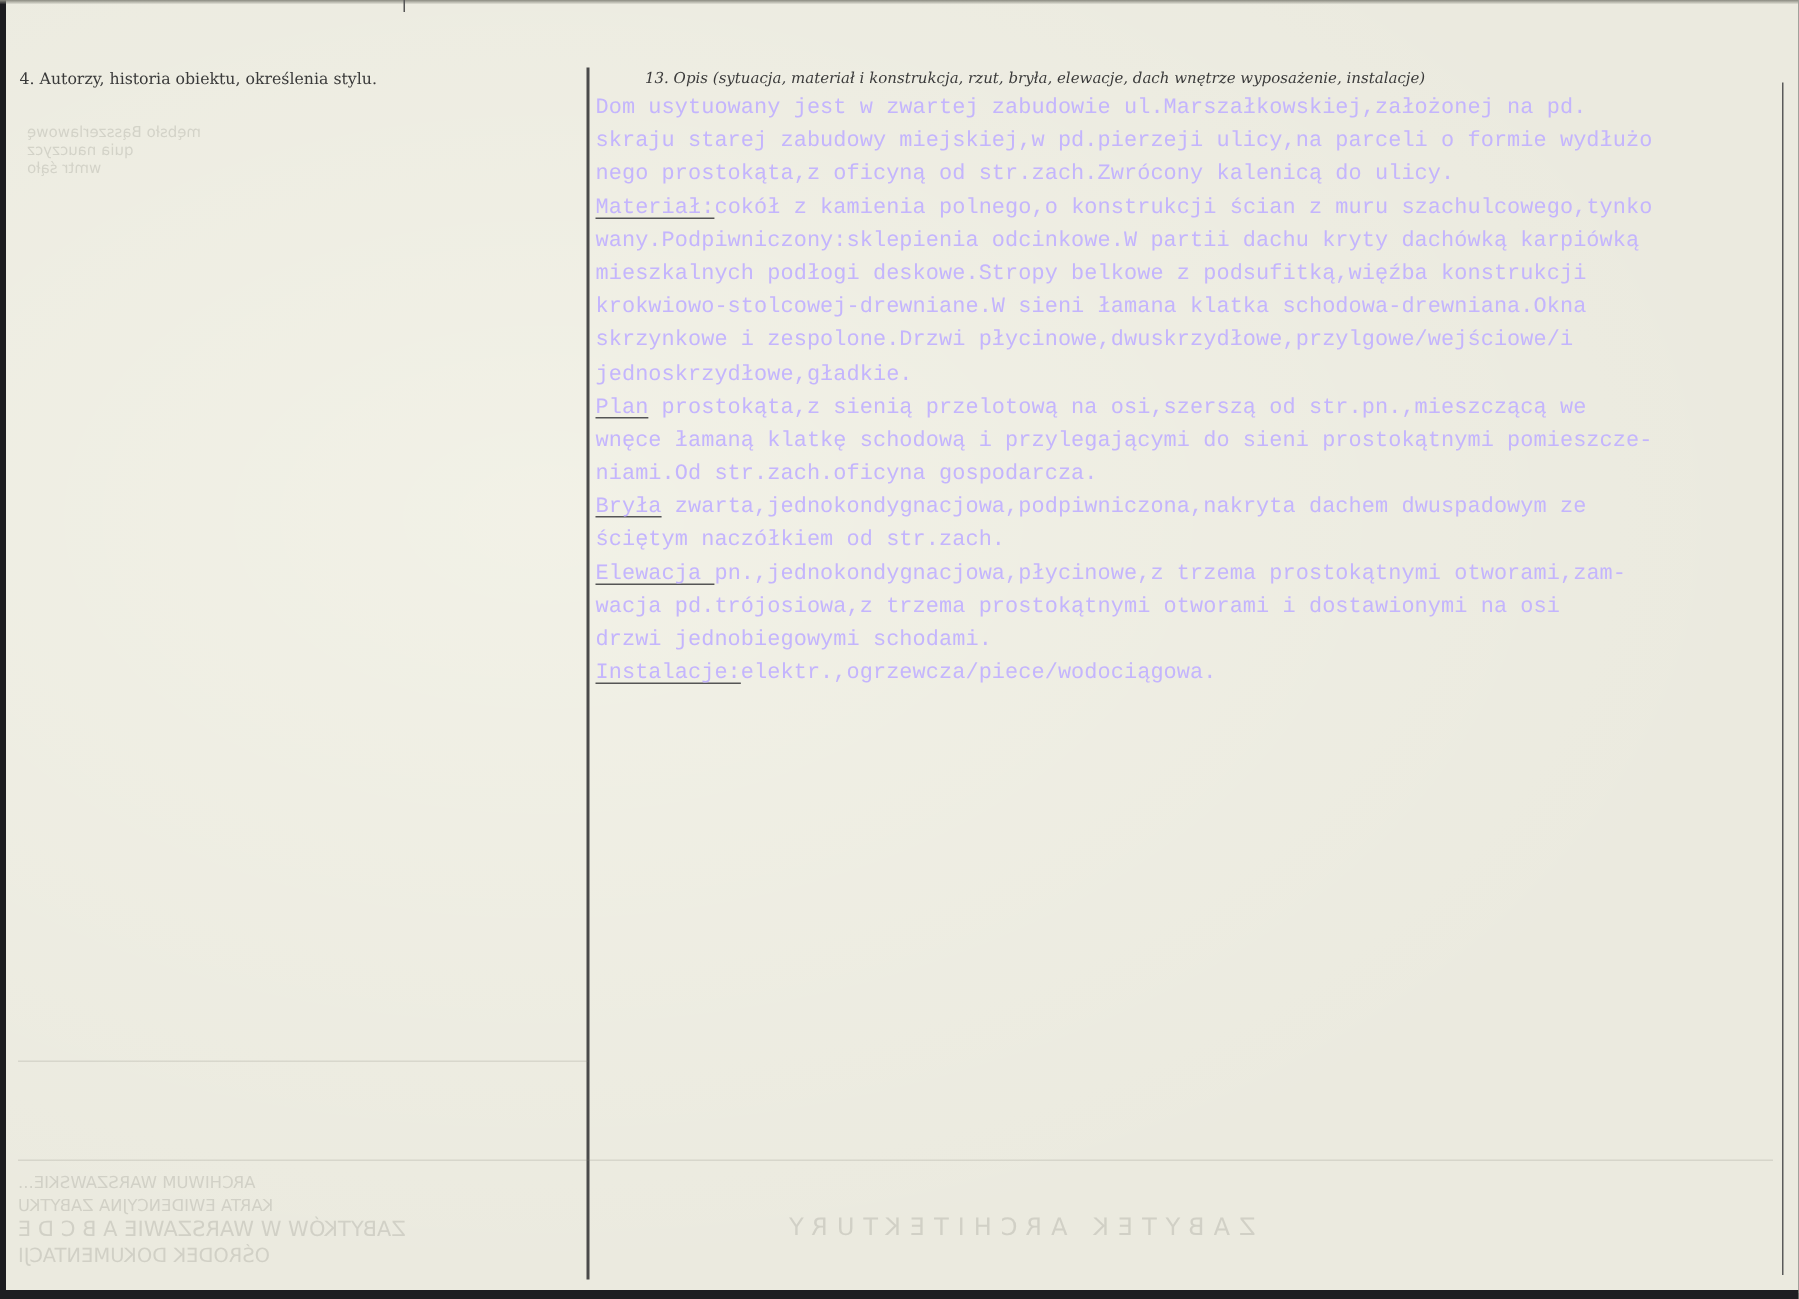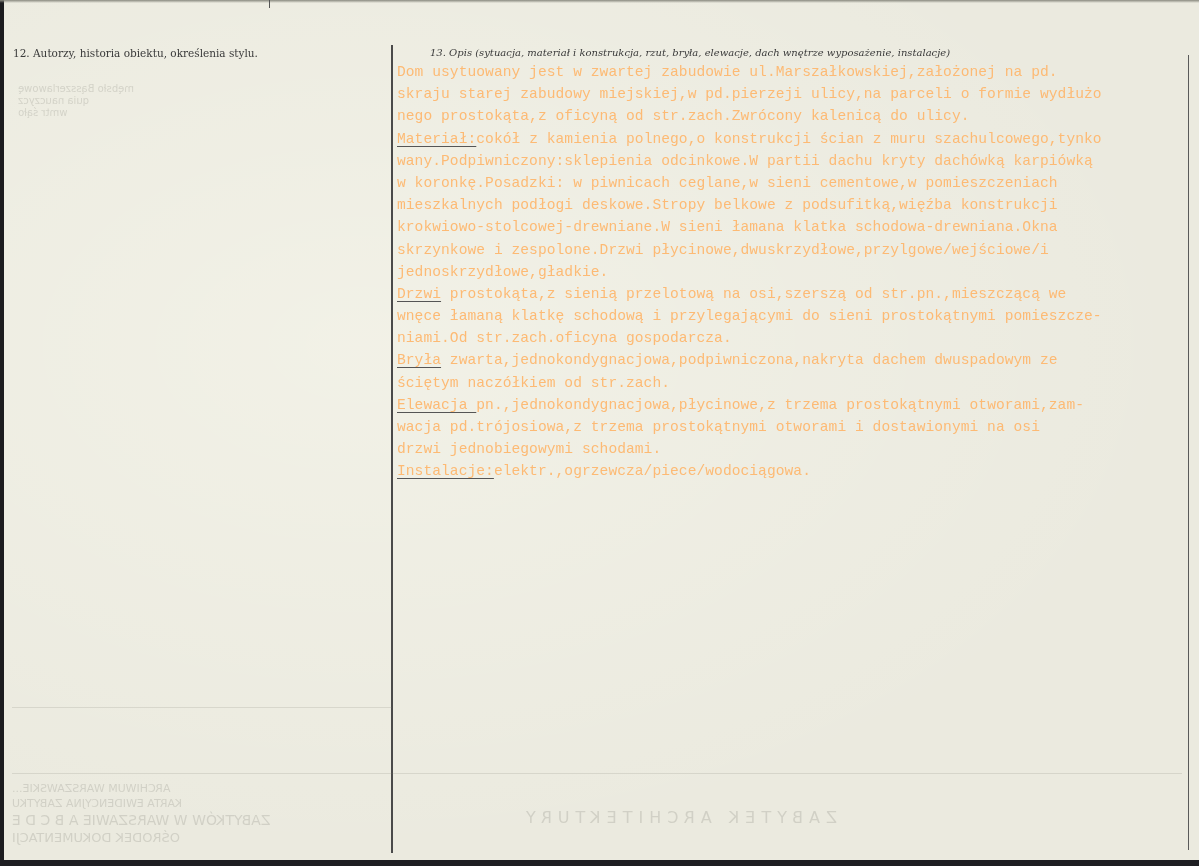--- a/index.html
+++ b/index.html
@@ -25,64 +25,63 @@
       font-family: "DejaVu Serif", serif;
       font-size: 10.5px; color: #3a3a3a;
       white-space: nowrap;
     }
     .label-12 { left: 13px; top: 47px; }
     .label-13 { left: 430px; top: 47px; font-size: 10px; font-style: italic; }
 
     .typed {
       position: absolute; left: 397px; top: 61px; width: 790px;
       font-family: "Liberation Mono", "DejaVu Sans Mono", monospace;
-      font-size: 14.6px; line-height: 22.2px; color: #fdba74;
+      font-size: 14.6px; line-height: 22.2px; color: #c4b5fd;
       letter-spacing: 0.05px;
     }
     .typed .line { white-space: pre; height: 22.2px; }
     .typed .head { text-decoration: underline; text-decoration-color: #555; text-underline-offset: 3px; }
 
     .ghost {
       position: absolute; font-family: "DejaVu Sans", sans-serif; color: rgba(120,120,110,0.22);
       white-space: nowrap; transform: scaleX(-1);
     }
     .ghost.small { font-size: 10px; }
     .ghost-line { position: absolute; height: 1px; background: rgba(120,120,110,0.18); }
   </style>
 </head>
 <body>
 
 <div class="left-edge"></div>
 <div class="paper"></div>
 <div class="top-shadow"></div>
 <div class="tick-top"></div>
 
-<div class="field-label label-12">12. Autorzy, historia obiektu, określenia stylu.</div>
+<div class="field-label label-12">4. Autorzy, historia obiektu, określenia stylu.</div>
 
 <div class="ghost small" style="left:18px; top:83px;">mębsło Bąsszerlawowę</div>
 <div class="ghost small" style="left:18px; top:95px;">quia nauczycz</div>
 <div class="ghost small" style="left:18px; top:107px;">wmtr śąło</div>
 
 <div class="divider"></div>
 <div class="right-border"></div>
 
 <div class="field-label label-13">13. Opis (sytuacja, materiał i konstrukcja, rzut, bryła, elewacje, dach wnętrze wyposażenie, instalacje)</div>
 
 <div class="typed">
   <div class="line"><span class="head"></span><span>Dom usytuowany jest w zwartej zabudowie ul.Marszałkowskiej,założonej na pd.</span></div>
   <div class="line"><span class="head"></span><span>skraju starej zabudowy miejskiej,w pd.pierzeji ulicy,na parceli o formie wydłużo</span></div>
   <div class="line"><span class="head"></span><span>nego prostokąta,z oficyną od str.zach.Zwrócony kalenicą do ulicy.</span></div>
   <div class="line"><span class="head">Materiał:</span><span>cokół z kamienia polnego,o konstrukcji ścian z muru szachulcowego,tynko</span></div>
   <div class="line"><span class="head"></span><span>wany.Podpiwniczony:sklepienia odcinkowe.W partii dachu kryty dachówką karpiówką</span></div>
-  <div class="line"><span class="head"></span><span>w koronkę.Posadzki: w piwnicach ceglane,w sieni cementowe,w pomieszczeniach</span></div>
   <div class="line"><span class="head"></span><span>mieszkalnych podłogi deskowe.Stropy belkowe z podsufitką,więźba konstrukcji</span></div>
   <div class="line"><span class="head"></span><span>krokwiowo-stolcowej-drewniane.W sieni łamana klatka schodowa-drewniana.Okna</span></div>
   <div class="line"><span class="head"></span><span>skrzynkowe i zespolone.Drzwi płycinowe,dwuskrzydłowe,przylgowe/wejściowe/i</span></div>
   <div class="line"><span class="head"></span><span>jednoskrzydłowe,gładkie.</span></div>
-  <div class="line"><span class="head">Drzwi</span><span> prostokąta,z sienią przelotową na osi,szerszą od str.pn.,mieszczącą we</span></div>
+  <div class="line"><span class="head">Plan</span><span> prostokąta,z sienią przelotową na osi,szerszą od str.pn.,mieszczącą we</span></div>
   <div class="line"><span class="head"></span><span>wnęce łamaną klatkę schodową i przylegającymi do sieni prostokątnymi pomieszcze-</span></div>
   <div class="line"><span class="head"></span><span>niami.Od str.zach.oficyna gospodarcza.</span></div>
   <div class="line"><span class="head">Bryła</span><span> zwarta,jednokondygnacjowa,podpiwniczona,nakryta dachem dwuspadowym ze</span></div>
   <div class="line"><span class="head"></span><span>ściętym naczółkiem od str.zach.</span></div>
   <div class="line"><span class="head">Elewacja </span><span>pn.,jednokondygnacjowa,płycinowe,z trzema prostokątnymi otworami,zam-</span></div>
   <div class="line"><span class="head"></span><span>wacja pd.trójosiowa,z trzema prostokątnymi otworami i dostawionymi na osi</span></div>
   <div class="line"><span class="head"></span><span>drzwi jednobiegowymi schodami.</span></div>
   <div class="line"><span class="head">Instalacje:</span><span>elektr.,ogrzewcza/piece/wodociągowa.</span></div>
 </div>
 

